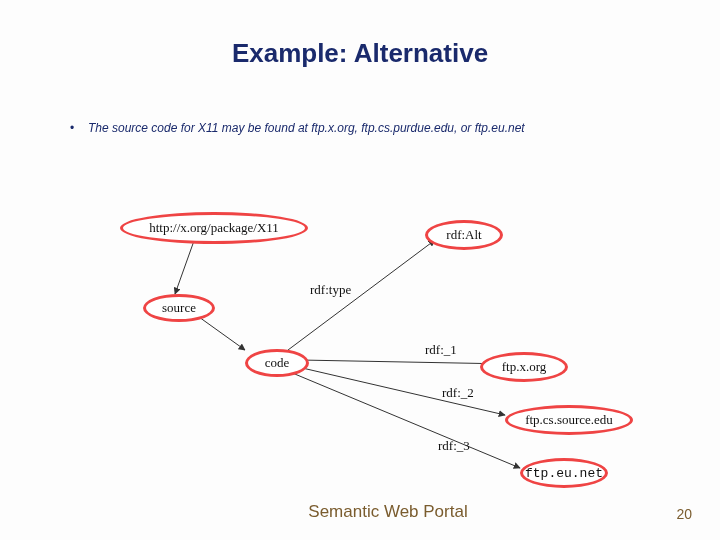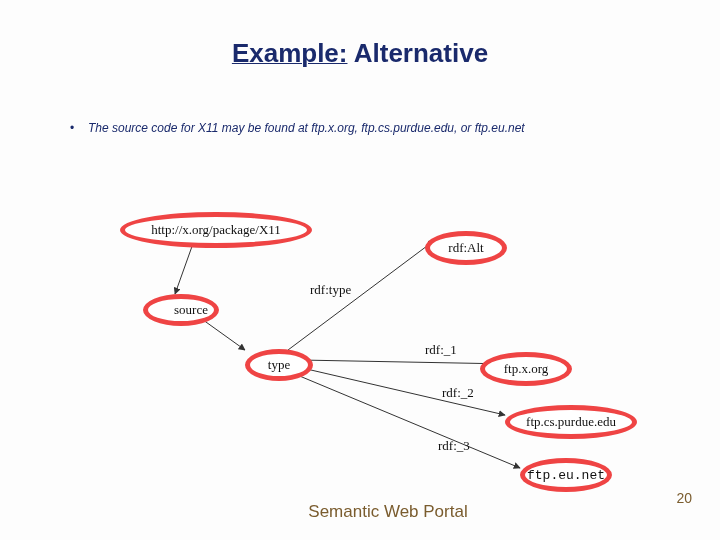--- a/index.html
+++ b/index.html
@@ -16,41 +16,40 @@
     position: absolute;
     top: 38px;
     left: 0;
     width: 720px;
     text-align: center;
     font-size: 26px;
     font-weight: bold;
     color: #1a2a6c;
   }
   .title .underlined {
-    text-decoration: underline;
     text-decoration-thickness: 1px;
   }
   .bullet-block {
     position: absolute;
     top: 120px;
     left: 70px;
     width: 600px;
     color: #1a2a6c;
     font-size: 12px;
     font-style: italic;
     line-height: 1.35;
   }
   .bullet-block .dot {
     display: inline-block;
     width: 18px;
     font-style: normal;
   }
   .node {
     position: absolute;
-    border: 5px solid #ef4444;
+    border: 3px solid #ef4444;
     border-radius: 50% / 50%;
     background: #fff;
     display: flex;
     align-items: center;
     justify-content: center;
     font-size: 13px;
     font-family: "Times New Roman", serif;
     color: #111;
     white-space: nowrap;
     padding: 0 6px;
@@ -69,21 +68,21 @@
     left: 0;
     width: 720px;
     text-align: center;
     font-size: 17px;
     color: #7a5c2e;
     font-family: Liberation Sans, sans-serif;
     padding-left: 28px;
   }
   .page-num {
     position: absolute;
-    bottom: 34px;
+    bottom: 18px;
     right: 28px;
     font-size: 14px;
     color: #7a5c2e;
     font-family: Arial, sans-serif;
   }
   svg.edges {
     position: absolute;
     left: 0;
     top: 0;
     width: 720px;
@@ -118,34 +117,34 @@
   <line x1="300" y1="360" x2="510" y2="364" stroke="#333" stroke-width="1" marker-end="url(#arrow)"></line>
 
   <line x1="298" y1="367" x2="505" y2="415" stroke="#333" stroke-width="1" marker-end="url(#arrow)"></line>
 
   <line x1="290" y1="372" x2="520" y2="468" stroke="#333" stroke-width="1" marker-end="url(#arrow)"></line>
 </svg>
 
 <div class="node" style="left:120px; top:212px; width:170px; height:26px;">
   <span>http://x.org/package/X11</span>
 </div>
-<div class="node" style="left:143px; top:294px; width:54px; height:22px;justify-content:flex-end;">
+<div class="node" style="left:143px; top:294px; width:54px; height:22px;">
   <span>source</span>
 </div>
 <div class="node" style="left:245px; top:349px; width:46px; height:22px;">
-  <span>type</span>
+  <span>code</span>
 </div>
-<div class="node" style="left:425px; top:231px; width:60px; height:24px;">
+<div class="node" style="left:425px; top:220px; width:60px; height:24px;">
   <span>rdf:Alt</span>
 </div>
 <div class="node" style="left:480px; top:352px; width:70px; height:24px;">
   <span>ftp.x.org</span>
 </div>
 <div class="node" style="left:505px; top:405px; width:110px; height:24px;">
-  <span>ftp.cs.purdue.edu</span>
+  <span>ftp.cs.source.edu</span>
 </div>
 <div class="node" style="left:520px; top:458px; width:70px; height:24px;font-family:Liberation Mono, monospace;">
   <span>ftp.eu.net</span>
 </div>
 
 <div class="edge-label" style="left:310px; top:282px;font-family:Liberation Serif, serif;">rdf:type</div>
 <div class="edge-label" style="left:425px; top:342px;">rdf:_1</div>
 <div class="edge-label" style="left:442px; top:385px;">rdf:_2</div>
 <div class="edge-label" style="left:438px; top:438px;font-family:Liberation Serif, serif;">rdf:_3</div>
 

